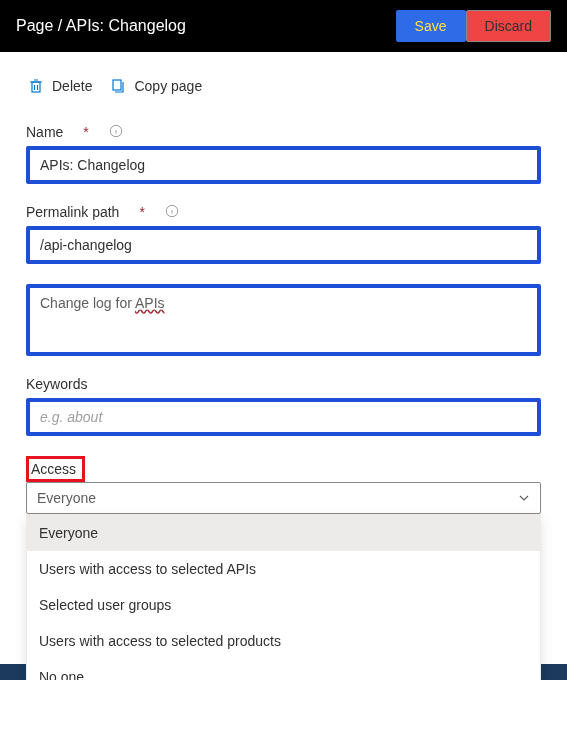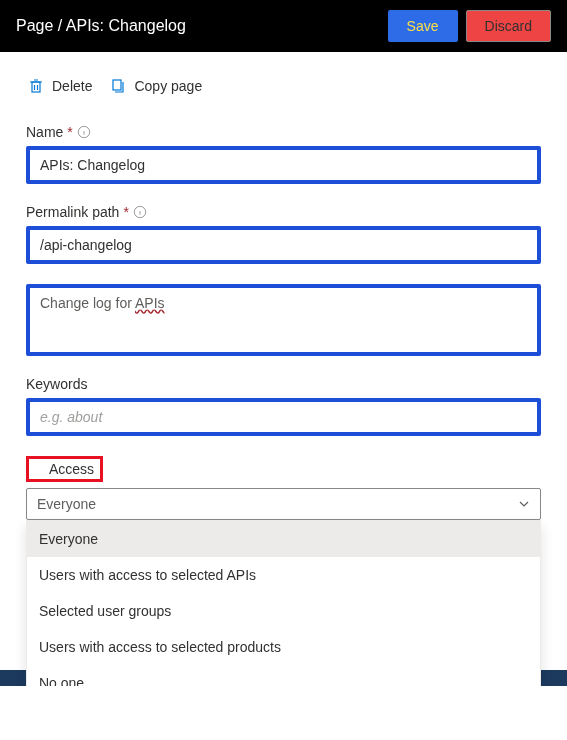--- a/index.html
+++ b/index.html
@@ -1,35 +1,35 @@
 <!DOCTYPE html>
 <html><head>
   <meta charset="utf-8">
   <style>
     * { box-sizing: border-box; margin: 0; padding: 0; }
     body { font-family: "Segoe UI", -apple-system, sans-serif; font-size: 14px; color: #323130; background: #fff; width: 567px; }
-    .header { background: #000; display: flex; align-items: center; padding: 10px 16px; gap: 8px; }
+    .header { background: #000; display: flex; align-items: center; padding: 10px 16px; gap: 0; }
     .header-title { color: #fff; font-size: 16px; font-weight: 400; flex: 1; }
     .btn { padding: 7px 18px; font-size: 14px; border-radius: 2px; cursor: pointer; border: 1px solid transparent; font-family: inherit; }
     .btn-primary { background: #2e6be6; color: #fde047; }
     .btn-secondary { background: #ef4444; color: #323130; border: 1px solid #8a8886; }
     .toolbar { padding: 26px 28px 12px; display: flex; gap: 18px; }
     .toolbar-btn { display: flex; align-items: center; gap: 8px; background: none; border: none; cursor: pointer; color: #323130; font-size: 14px; font-family: inherit; }
     .toolbar-btn svg { width: 16px; height: 16px; }
     .form { padding: 18px 26px 0; }
     .field { margin-bottom: 20px; }
-    .field-label { display: flex; align-items: center; gap: 4px; margin-bottom: 6px; font-size: 14px; color: #323130; }
+    .field-label { display: flex; gap: 20px; margin-bottom: 6px; font-size: 14px; color: #323130; }
     .required { color: #a4262c; }
     .info-icon { width: 14px; height: 14px; opacity: 0.7; }
     .input, .textarea, .select { width: 100%; padding: 7px 10px; border: 4px solid #1d4ed8; border-radius: 2px; font-size: 14px; font-family: inherit; color: #323130; background: #fff; }
     .textarea { height: 72px; resize: both; }
     .input::placeholder { color: #a19f9d; font-style: italic; }
     .desc-value { color: #605e5c; }
     .desc-value .underline { text-decoration: underline; text-decoration-style: wavy; text-decoration-color: #a4262c; }
-    .access-label { border: 3px solid #e81123; display: inline-flex; padding: 2px 6px 2px 20px; margin-bottom: 6px; }
+    .access-label { border: 3px solid #e81123; display: inline-flex; padding: 2px 6px 2px 2px; }
     .select-wrap { position: relative; }
     .select-display { width: 100%; padding: 7px 10px; border: 1px solid #8a8886; border-radius: 2px; font-size: 14px; color: #605e5c; background: #fff; display: flex; justify-content: space-between; align-items: center; cursor: pointer; }
     .chevron { width: 12px; height: 12px; }
     .dropdown { position: absolute; top: 100%; left: 0; right: 0; background: #fff; border: 1px solid #edebe9; box-shadow: 0 6px 12px rgba(0,0,0,0.12); z-index: 10; }
     .dropdown-item { padding: 10px 12px; cursor: pointer; font-size: 14px; color: #323130; }
     .dropdown-item.selected { background: #edebe9; }
     .footer-bar { background: #1b3a5e; height: 16px; margin-top: 150px; }
   </style>
 </head>
 <body>

